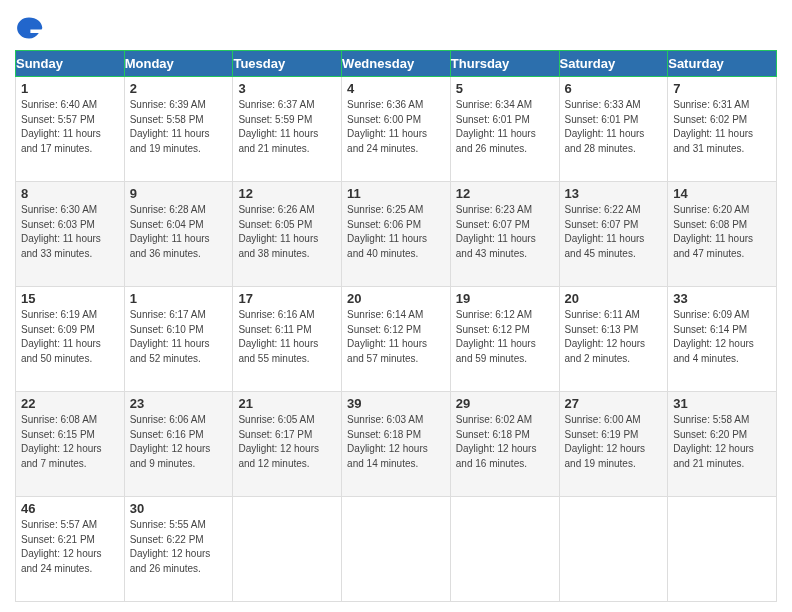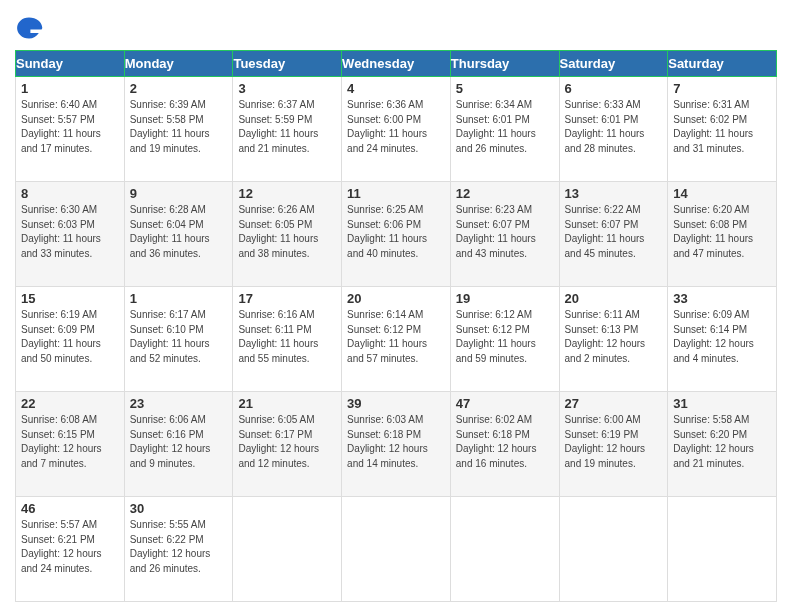--- a/index.html
+++ b/index.html
@@ -229,21 +229,21 @@
           </td>
           <td>
             <span class="day-num">21</span>
             <div class="day-info">Sunrise: 6:05 AM<br>Sunset: 6:17 PM<br>Daylight: 12 hours<br>and 12 minutes.</div>
           </td>
           <td>
             <span class="day-num">39</span>
             <div class="day-info">Sunrise: 6:03 AM<br>Sunset: 6:18 PM<br>Daylight: 12 hours<br>and 14 minutes.</div>
           </td>
           <td>
-            <span class="day-num">47</span>
+            <span class="day-num">29</span>
             <div class="day-info">Sunrise: 6:02 AM<br>Sunset: 6:18 PM<br>Daylight: 12 hours<br>and 16 minutes.</div>
           </td>
           <td>
             <span class="day-num">27</span>
             <div class="day-info">Sunrise: 6:00 AM<br>Sunset: 6:19 PM<br>Daylight: 12 hours<br>and 19 minutes.</div>
           </td>
           <td>
             <span class="day-num">31</span>
             <div class="day-info">Sunrise: 5:58 AM<br>Sunset: 6:20 PM<br>Daylight: 12 hours<br>and 21 minutes.</div>
           </td>

